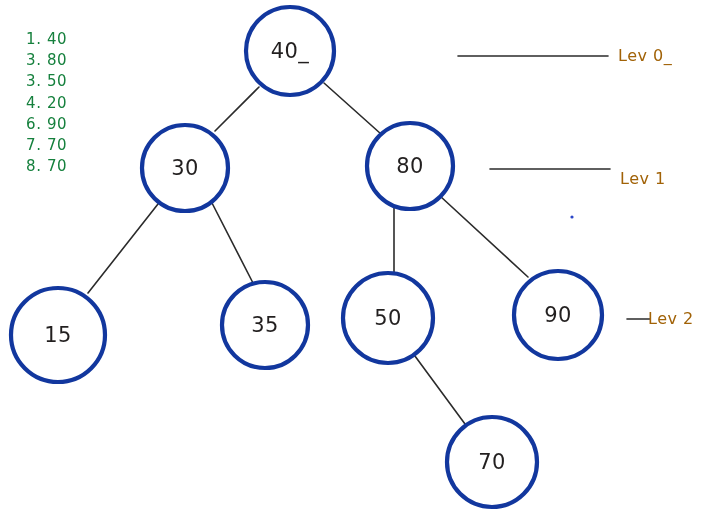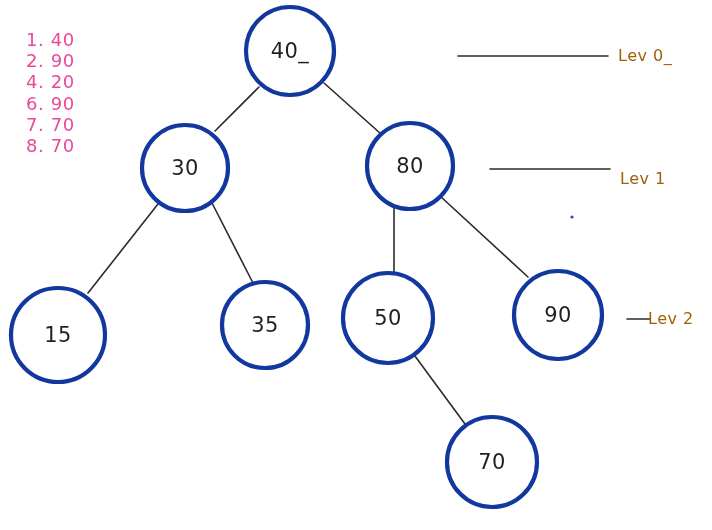--- a/index.html
+++ b/index.html
@@ -25,23 +25,23 @@
     height: 530px;
   }
   .seq-list {
     position: absolute;
     left: 26px;
     top: 29px;
     width: 110px;
   }
   .seq-item {
     font-family: "DejaVu Sans", sans-serif;
-    font-size: 18px;
+    font-size: 15px;
     line-height: 21.2px;
-    color: #ec4899;
+    color: #15803d;
     letter-spacing: 0.6px;
     white-space: pre;
   }
   .node-label {
     font-family: "DejaVu Sans", sans-serif;
     font-size: 21px;
     fill: #221f1f;
     text-anchor: middle;
     dominant-baseline: middle;
     letter-spacing: 0.5px;
@@ -55,21 +55,22 @@
     white-space: pre;
   }
 </style>
 </head>
 <body>
 
 <div id="canvas">
 
   <div class="seq-list">
       <div class="seq-item">1. 40</div>
-      <div class="seq-item">2. 90</div>
+      <div class="seq-item">3. 80</div>
+      <div class="seq-item">3. 50</div>
       <div class="seq-item">4. 20</div>
       <div class="seq-item">6. 90</div>
       <div class="seq-item">7. 70</div>
       <div class="seq-item">8. 70</div>
     </div>
 
   <svg id="tree-svg" viewBox="0 0 712 530" xmlns="http://www.w3.org/2000/svg">
     <g id="edge-layer">
         <line x1="259" y1="87" x2="215" y2="131" stroke="#2b2b2b" stroke-width="1.6" stroke-linecap="round"></line>
         <line x1="324" y1="83" x2="381" y2="134" stroke="#2b2b2b" stroke-width="1.6" stroke-linecap="round"></line>

